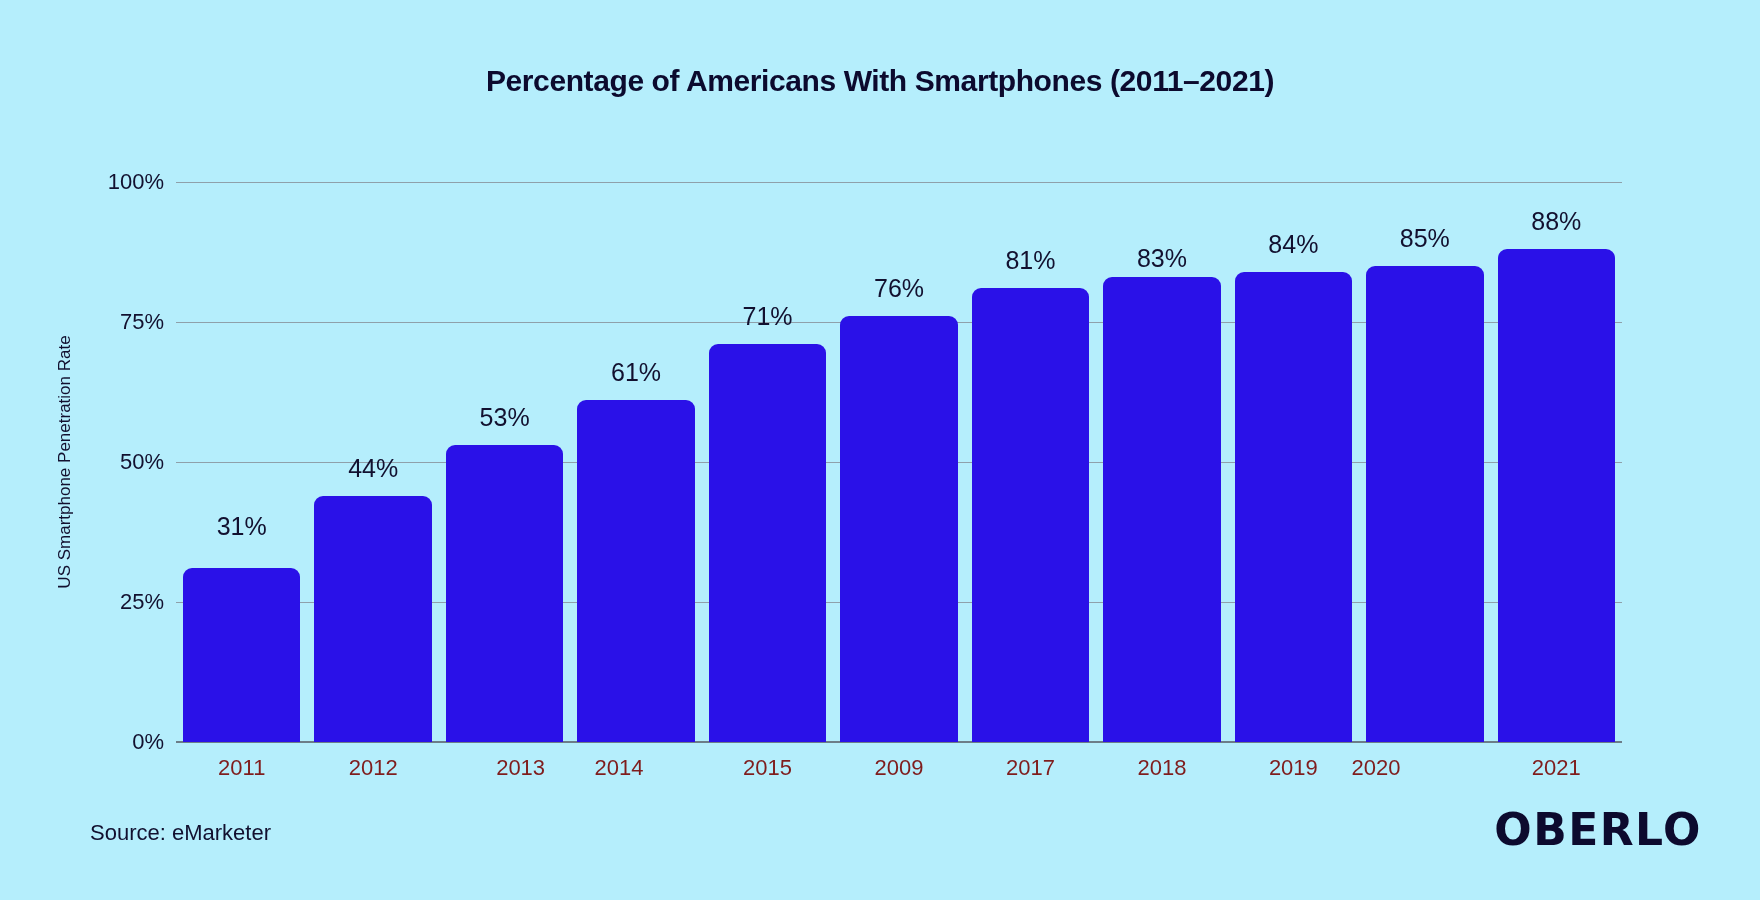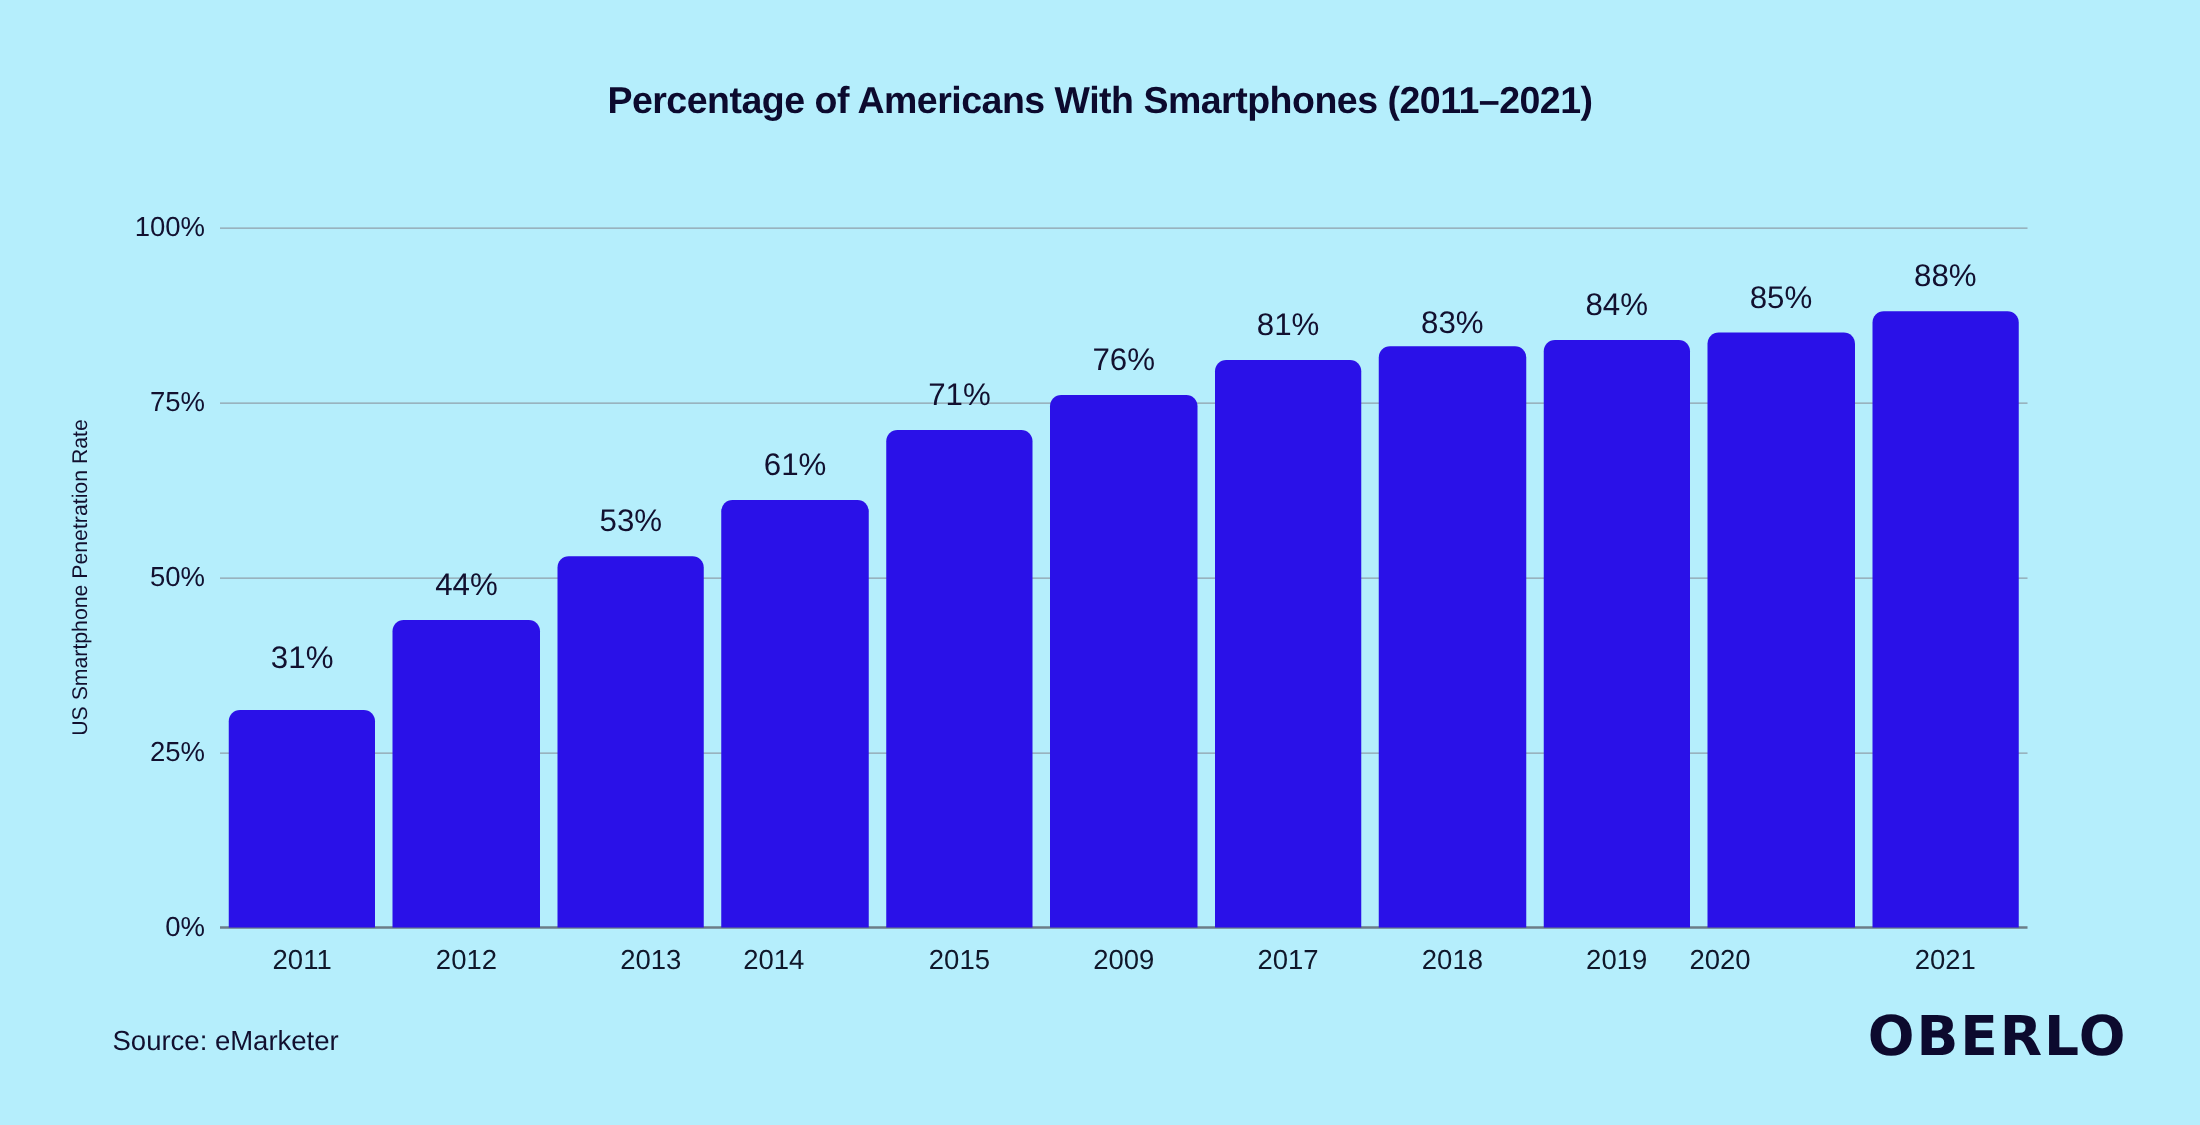--- a/index.html
+++ b/index.html
@@ -102,21 +102,21 @@
     color: #12102F;
     text-align: center;
     transform: translateX(-50%);
     white-space: nowrap;
   }
 
   .xtick {
     position: absolute;
     top: 755px;
     font-size: 22px;
-    color: #0f172a;
+    color: #7f1d1d;
     text-align: center;
     transform: translateX(-50%);
     white-space: nowrap;
   }
 
   
   #source-note {
     position: absolute;
     left: 90px;
     top: 820px;

